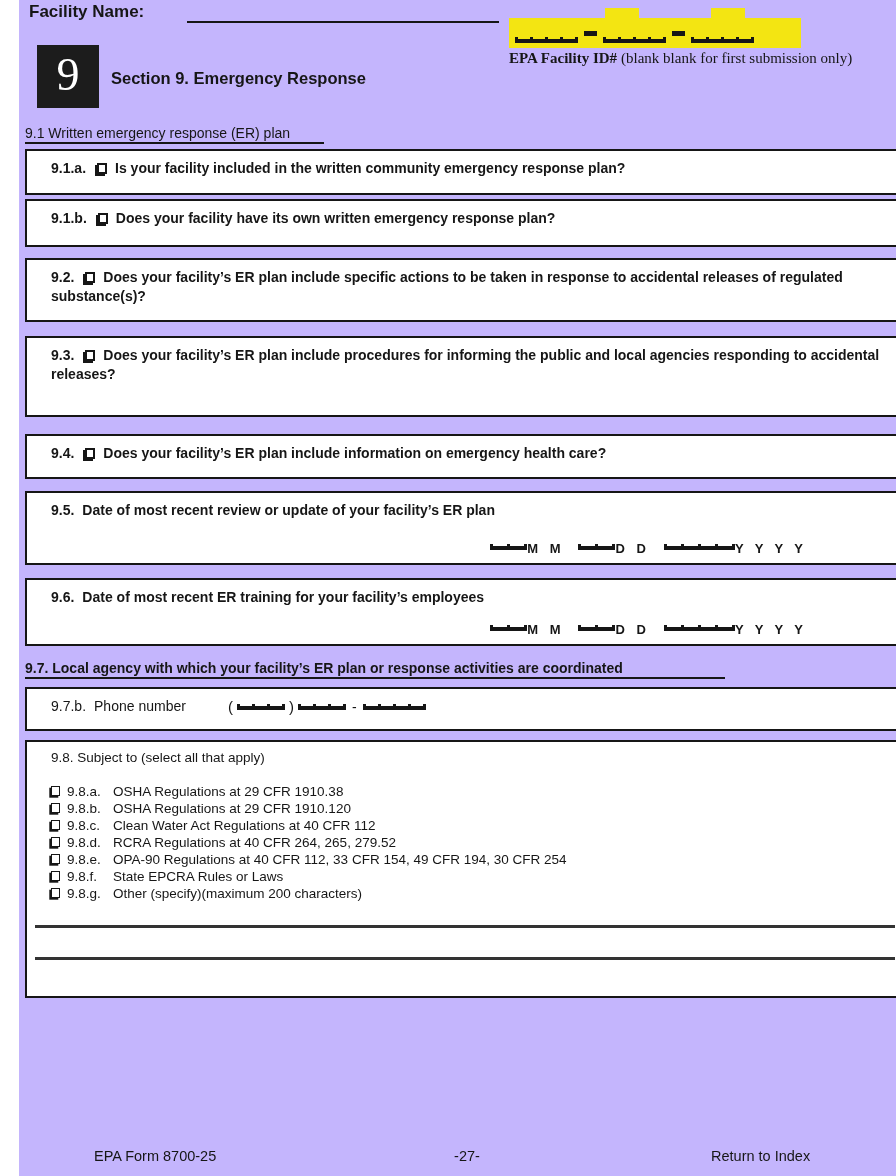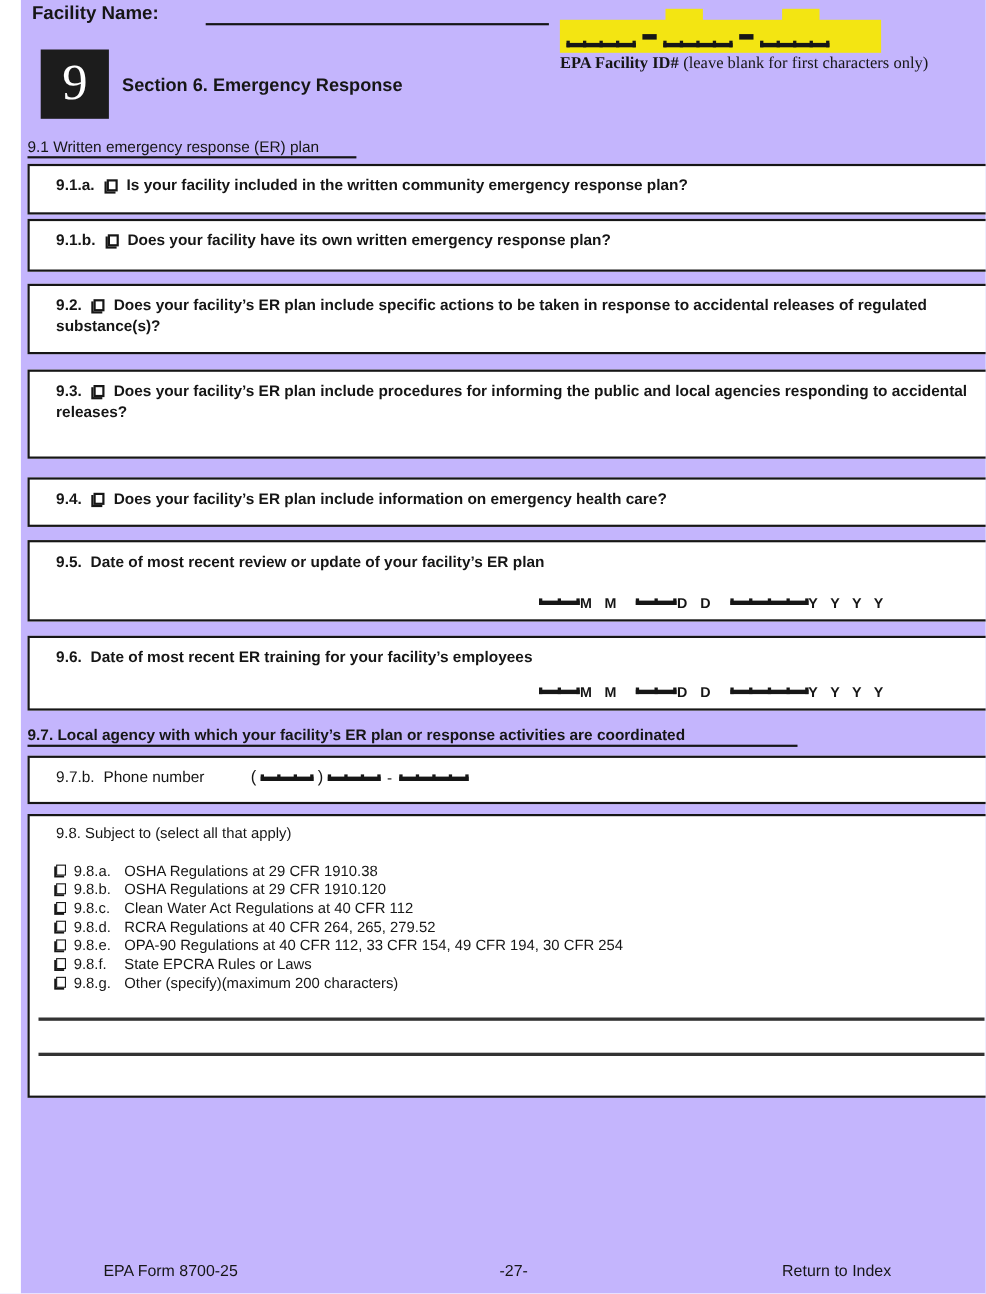--- a/index.html
+++ b/index.html
@@ -120,25 +120,25 @@
         <span class="dash"></span>
         <span class="comb c-epa">
             <i></i>
             <i></i>
             <i></i>
             <i></i>
           </span>
       </div>
     </div>
     <div class="epa-label">
-      <b>EPA Facility ID#</b><span>(leave blank for first characters only)</span>
+      <b>EPA Facility ID#</b><span>(blank blank for first submission only)</span>
     </div>
 
     <div class="secnum">9</div>
-    <div class="sectitle">Section 6. Emergency Response</div>
+    <div class="sectitle">Section 9. Emergency Response</div>
   </div>
 
   <div class="main">
 
     <div class="subhead">
       <span class="u">9.1 Written emergency response (ER) plan</span>
     </div>
 
     <div class="fbox b91a q">
       <span class="qid">9.1.a.</span><span class="cbx"></span><span>Is your facility included in the written community emergency response plan?</span>

